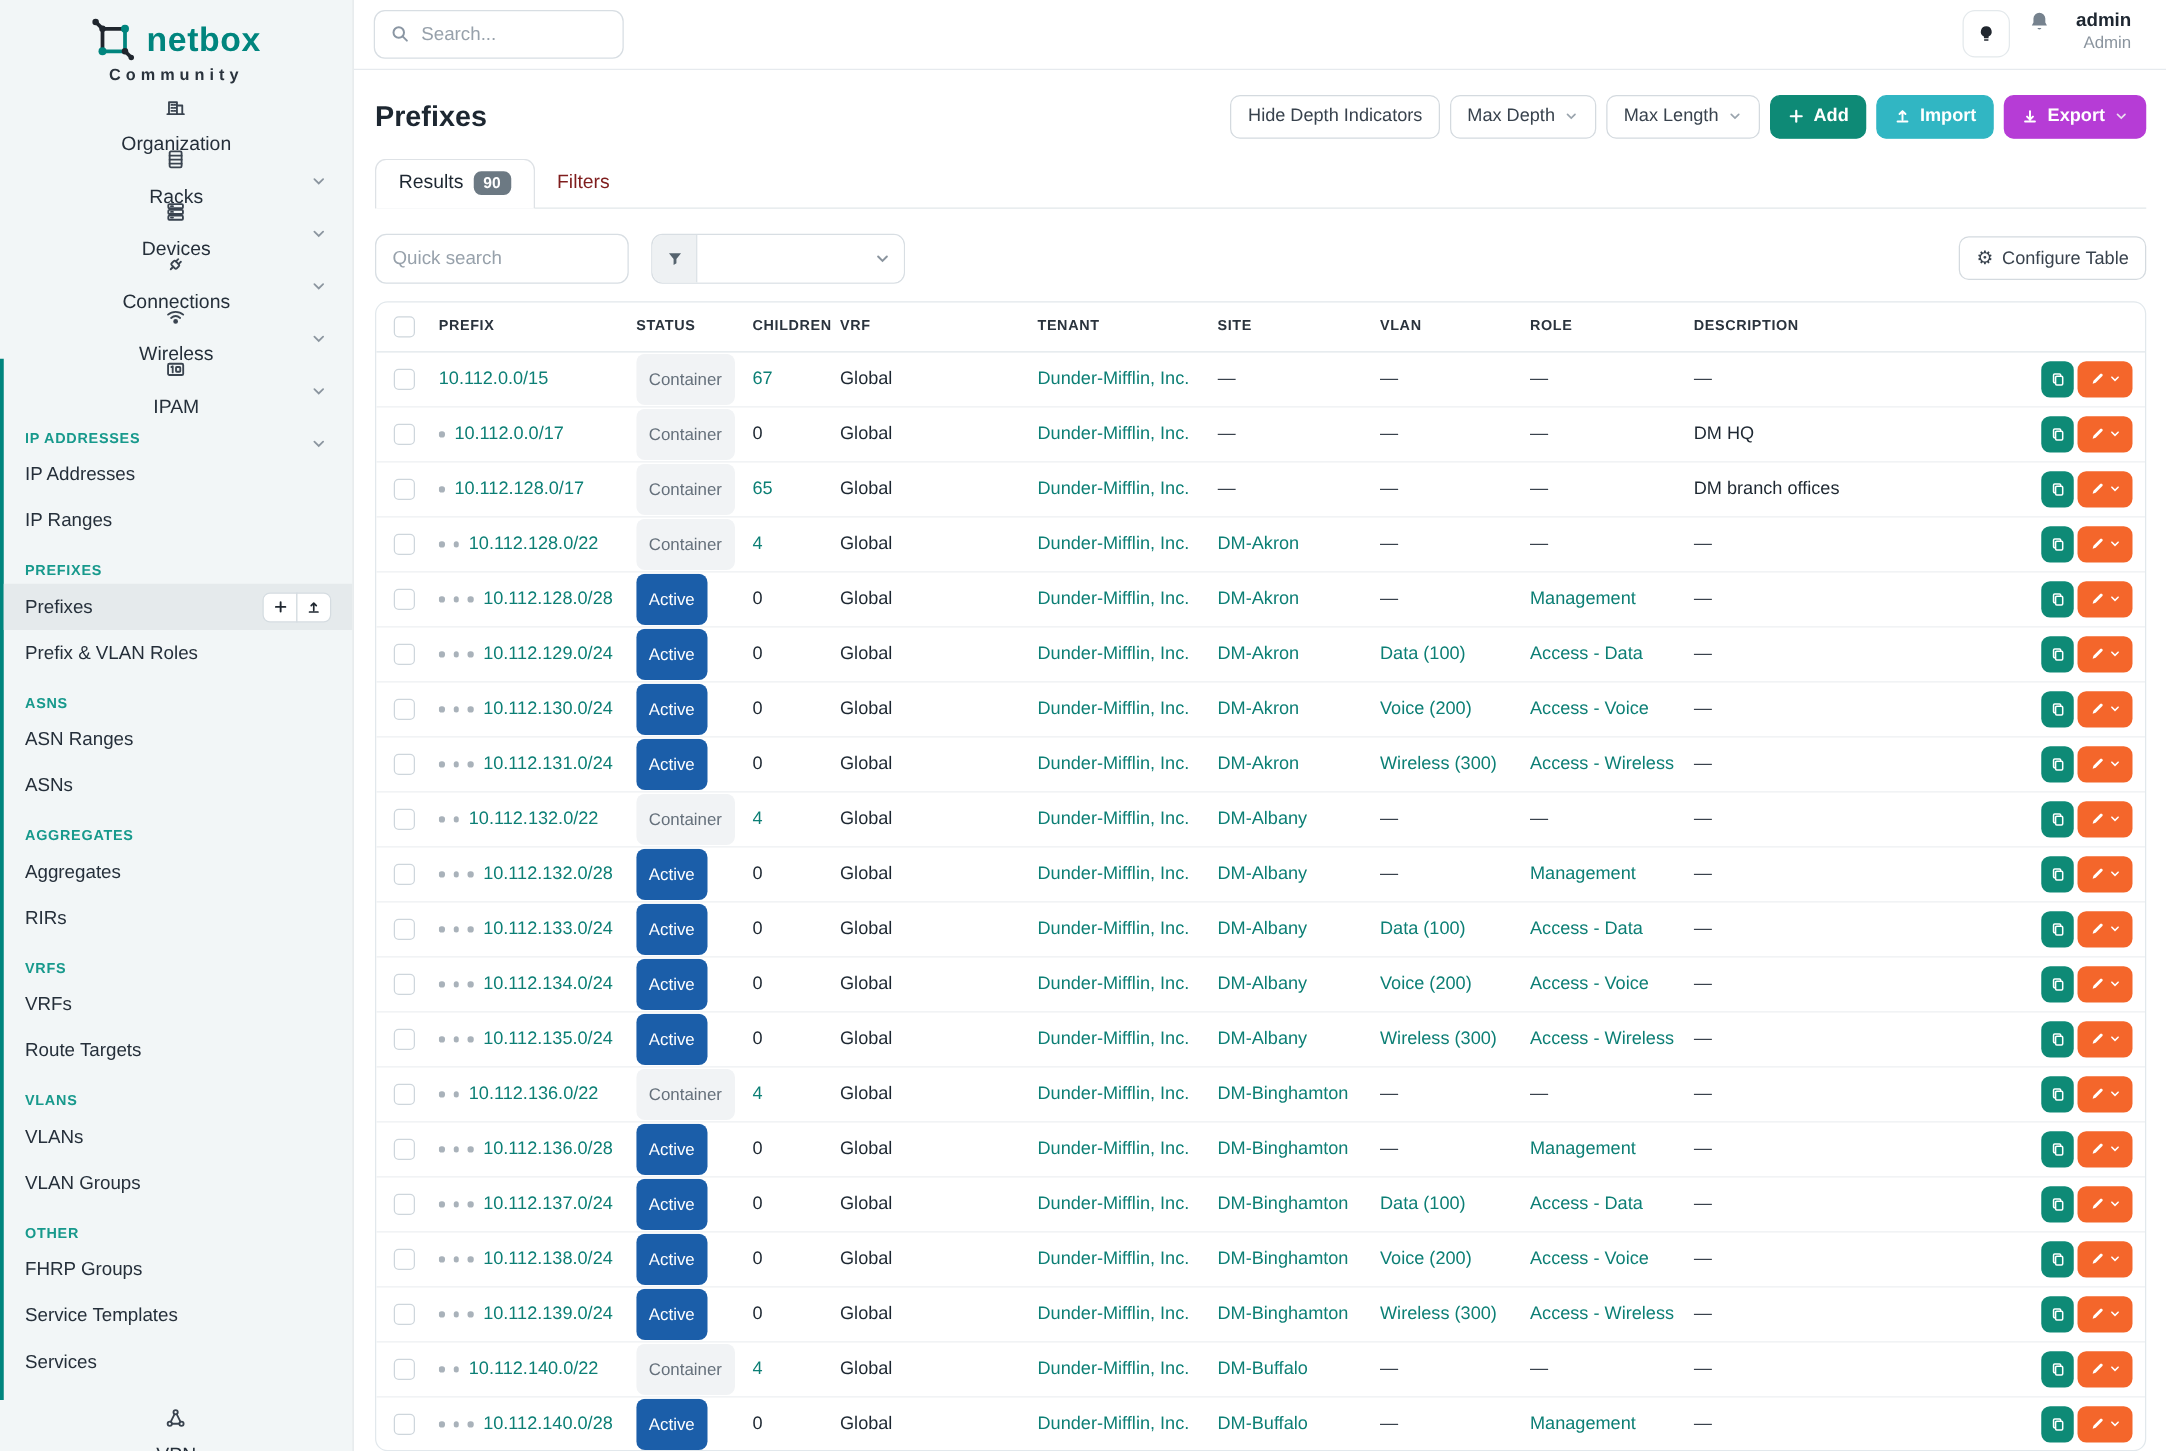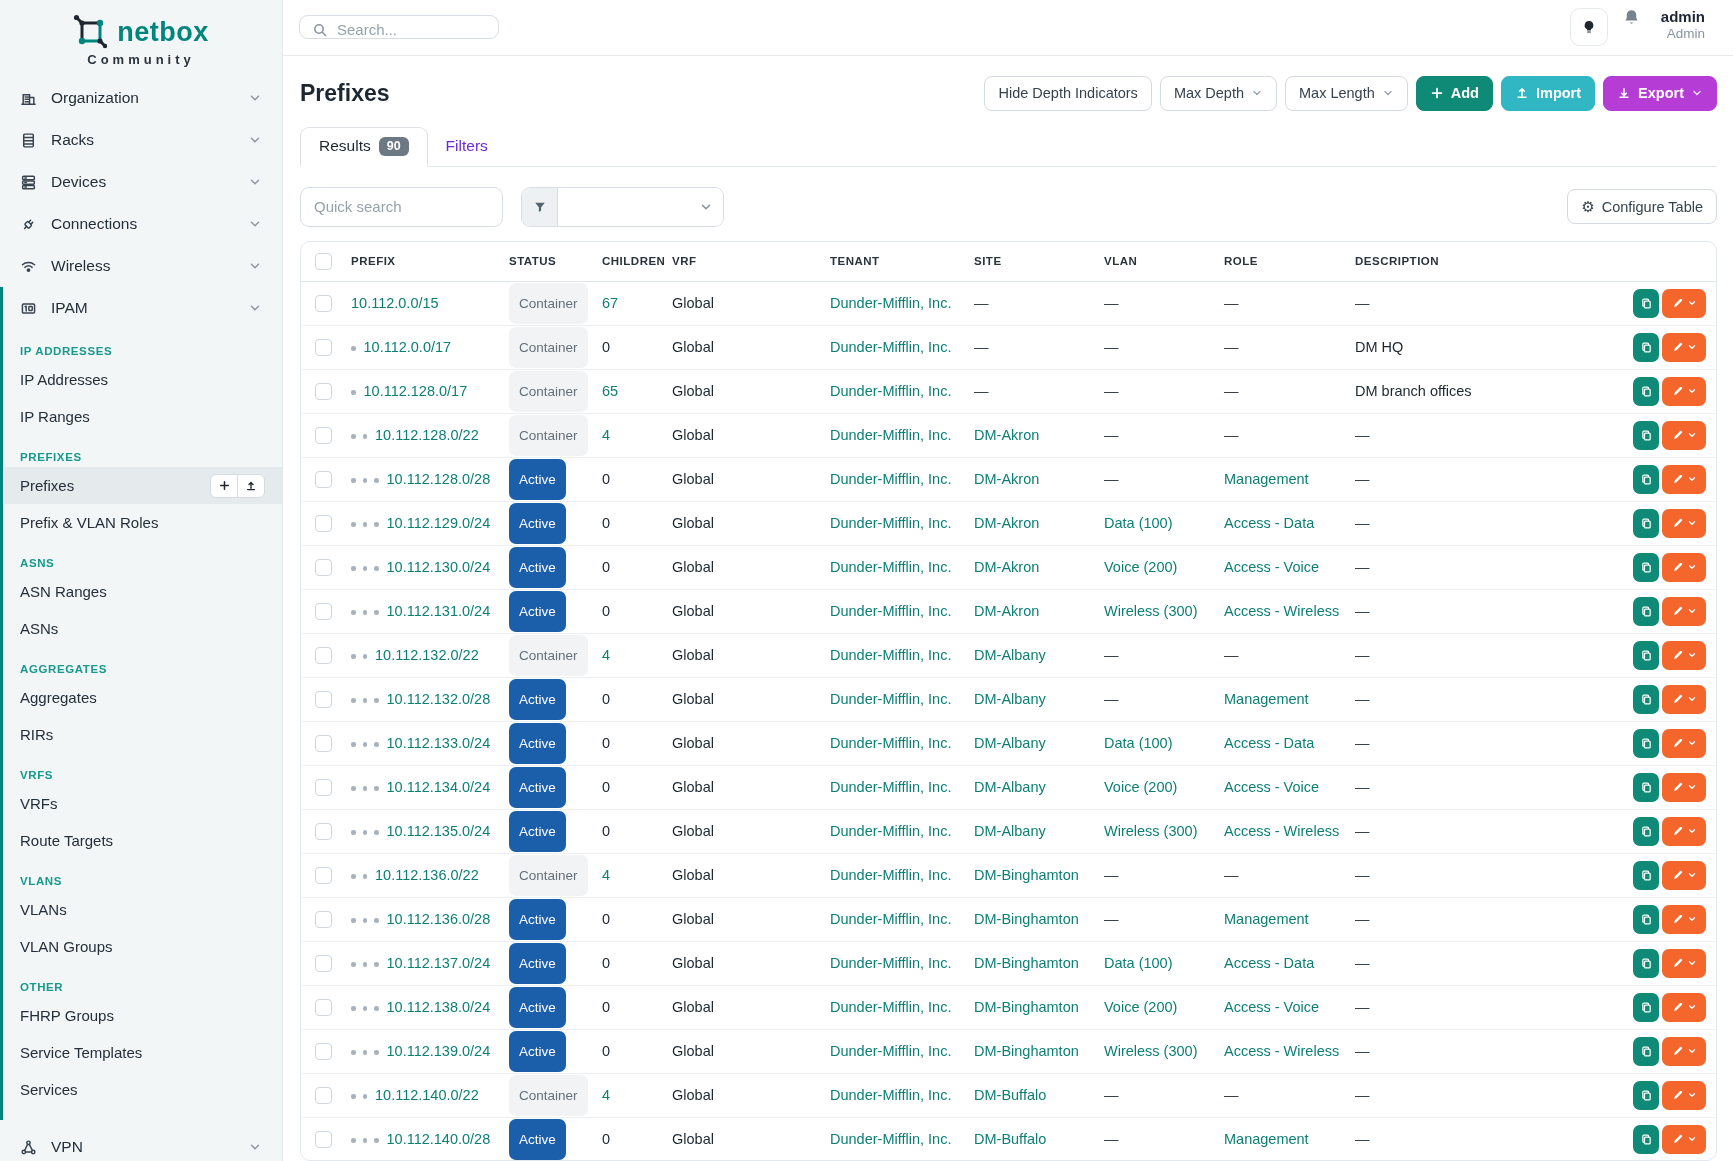--- a/index.html
+++ b/index.html
@@ -8,42 +8,42 @@
   .app { display:flex; width:100%; height:100%; }
 
   
   .sidebar { width:283px; min-width:283px; height:100%; background:#f2f6f7;
     border-right:1px solid #e3e8ea; overflow:hidden; }
   .logo-block { padding:14px 0 10px; text-align:center; }
   .logo-row { display:flex; align-items:center; justify-content:center; gap:8px; }
   .logo-brand { font-size:27px; font-weight:bold; color:#00857e; letter-spacing:.5px; }
   .logo-sub { margin-top:2px; font-size:13px; font-weight:600; letter-spacing:4px; color:#2a333d; }
   .nav-item { display:flex; align-items:center; gap:13px; height:42px; padding:0 20px;
-    font-size:15.5px; color:#252f3a; cursor:pointer; }
+    font-size:15.5px; color:#252f3a; cursor:pointer;flex-direction:column; }
   .nav-item .nav-icon { width:18px; height:18px; color:#3a4450; display:flex; align-items:center; }
   .nav-item .chev { margin-left:auto; color:#8b959f; display:flex; }
   .ipam-wrap { border-left:3px solid #00857e; }
   .ipam-wrap .nav-item { padding-left:17px; }
   .nav-section-label { margin:16px 0 4px; padding:0 17px; font-size:11.5px; font-weight:bold;
     letter-spacing:.6px; color:#17998c; }
   .nav-sub { display:flex; align-items:center; height:37px; padding:0 17px;
     font-size:15px; color:#252f3a; cursor:pointer; }
   .nav-sub.active { background:#e5eaec; }
   .sub-actions { margin-left:auto; display:flex; }
   .mini-btn { width:28px; height:24px; background:#fff; border:1px solid #d5dce1;
     display:flex; align-items:center; justify-content:center; color:#1f2730; }
   .mini-btn:first-child { border-radius:6px 0 0 6px; }
   .mini-btn:last-child { border-radius:0 6px 6px 0; margin-left:-1px; }
 
   
   .main { flex:1; display:flex; flex-direction:column; min-width:0; }
   .topbar { height:56px; display:flex; align-items:center; padding:0 28px 0 16px;
     border-bottom:1px solid #e6eaee; }
-  .search-box { width:200px; height:24px; border:1px solid #d8dee3; border-radius:9px;
-    display:flex; align-items:flex-end; gap:9px; padding:0 12px; color:#8a96a3; }
+  .search-box { width:200px; height:39px; border:1px solid #d8dee3; border-radius:9px;
+    display:flex; align-items:center; gap:9px; padding:0 12px; color:#8a96a3; }
   .search-box input { border:none; outline:none; width:130px; font-size:15px;
     font-family:"Liberation Sans", sans-serif; color:#333; background:transparent; }
   .search-box input::placeholder { color:#97a1ab; }
   .topbar-right { margin-left:auto; display:flex; align-items:flex-start; gap:14px; }
   .bulb-btn { width:38px; height:38px; border:1px solid #e4e9ec; border-radius:10px;
     background:#fff; display:flex; align-items:center; justify-content:center; color:#20262e; cursor:pointer; }
   .bell { color:#76828e; display:flex; cursor:pointer; }
   .userblock { text-align:right; line-height:1.15; margin-left:6px; }
   .user-name { font-size:15px; font-weight:bold; color:#1e2731; }
   .user-role { font-size:13.5px; color:#8a949e; }
@@ -55,21 +55,21 @@
     padding:0 13px; font-size:14.5px; color:#38424d; display:flex; align-items:center; gap:7px;
     cursor:pointer; font-family:"Liberation Sans", sans-serif; }
   .btn .chev-s { color:#9aa4ad; display:flex; }
   .btn-add { background:#0e8a76; border-color:#0e8a76; color:#fff; font-weight:700;}
   .btn-import { background:#31b6c3; border-color:#31b6c3; color:#fff; font-weight:600;}
   .btn-export { background:#b63cd6; border-color:#b63cd6; color:#fff; font-weight:600;}
   .btn-export .chev-s, .btn-import .chev-s { color:#eadfee; }
 
   .tabs { display:flex; margin:16px 16px 0 17px;
     border-bottom:1px solid #e2e7ea; }
-  .tab { padding:9px 18px 10px; font-size:15.5px; color:#6d28d9; cursor:pointer;
+  .tab { padding:9px 18px 10px; font-size:15.5px; color:#7f1d1d; cursor:pointer;
     display:flex; align-items:center; gap:8px; }
   .tab.active { background:#fff; border:1px solid #dee2e6; border-bottom:1px solid #fff;
     border-radius:9px 9px 0 0; margin-bottom:-1px; color:#1d2731; }
   .tab-badge { background:#6c7983; color:#fff; font-size:12.5px; padding:2.5px 8px;
     border-radius:6px; font-weight:600; }
 
   .toolbar { display:flex; align-items:center; margin:20px 16px 0 17px; }
   .quick-search { width:203px; height:40px; border:1px solid #d8dee3; border-radius:9px;
     padding:0 13px; font-size:15px; font-family:"Liberation Sans", sans-serif; color:#333; }
   .quick-search::placeholder { color:#97a1ab; }

